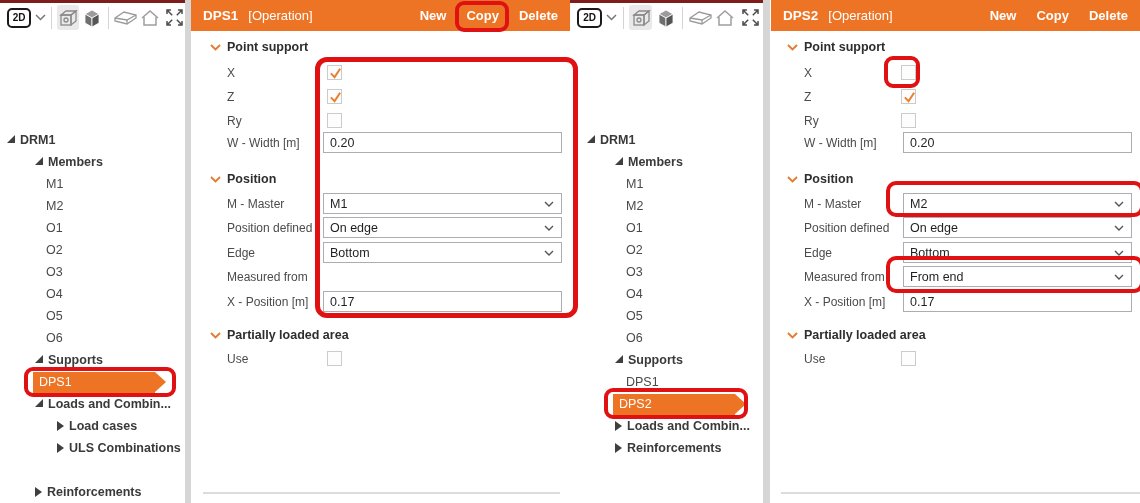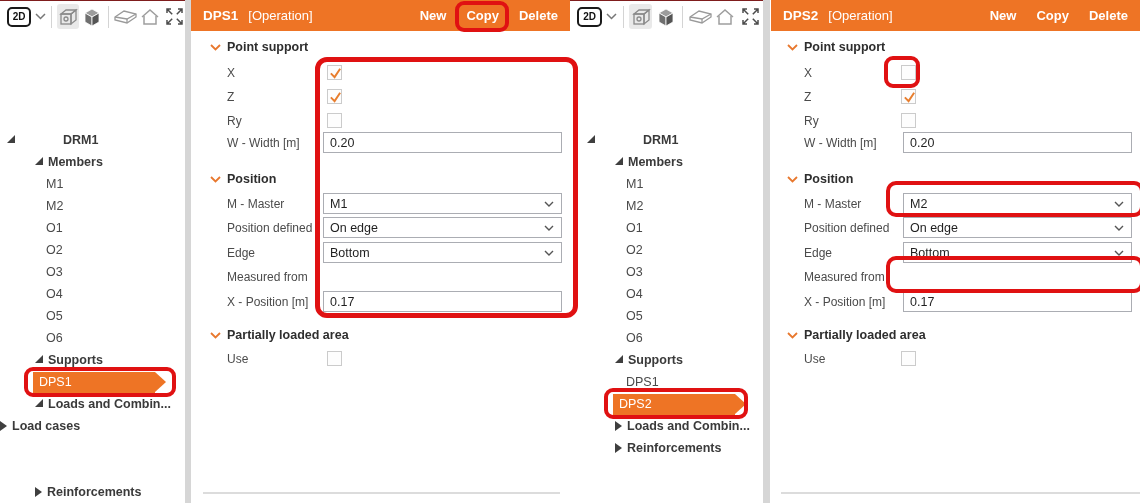--- a/index.html
+++ b/index.html
@@ -5,42 +5,42 @@
   :root{
     --orange:#EE7425;
     --red:#E01112;
     --tbsel:#E9E9E9;
   }
   *{margin:0;padding:0;box-sizing:border-box;}
   body{font-family:"Liberation Sans",sans-serif;background:#fff;}
   .app{position:relative;width:1140px;height:503px;background:#fff;overflow:hidden;font-size:12px;color:#404040;}
 
   
-  .toolbar{position:absolute;top:0;height:32px;display:flex;align-items:center;background:#fff;border-top:1px solid #7f1d1d;}
+  .toolbar{position:absolute;top:0;height:32px;display:flex;align-items:center;background:#fff;border-top:3px solid #7f1d1d;}
   .tb1{left:0;width:186px;}
   .tb2{left:570px;width:193px;}
   .btn2d{width:27px;height:20px;border:2px solid #1a1a1a;border-radius:5px;display:flex;align-items:center;justify-content:center;font-size:10px;font-weight:bold;color:#111;margin-left:7px;background:#fff;}
   .ddchev{width:16px;height:20px;display:flex;align-items:center;justify-content:center;margin-left:2px;}
   .tsep{width:1px;height:22px;background:#d4d4d4;margin:0 4px;}
   .ticon{width:25px;height:25px;display:flex;align-items:center;justify-content:center;border-radius:3px;margin:0 1px;}
   .ticon.sel{background:var(--tbsel);}
 
   
   .vscroll{position:absolute;top:0;width:7px;height:503px;background:#d6d6d6;}
 
   
   .tree{position:absolute;top:129px;height:374px;}
   .tree1{left:0;width:184px;}
   .tree2{left:580px;width:182px;}
   .trow{position:absolute;left:0;right:0;height:22px;display:flex;align-items:center;font-size:12.5px;color:#4a4a4a;cursor:default;}
   .trow.b{font-weight:bold;color:#3a3a3a;}
-  .trow.lvl0{padding-left:7px;gap:43px;}
+  .trow.lvl0{padding-left:7px;}
   .trow.lvl1{padding-left:35px;}
   .trow.lvl2{padding-left:46px;}
-  .trow.lvl3{}
+  .trow.lvl3{padding-left:57px;}
   .trow.sel{padding-left:33px;}
   .tri{display:inline-block;margin-right:5px;flex:0 0 auto;}
   .tri.open{width:0;height:0;border-left:8px solid transparent;border-bottom:8px solid #3f3f3f;margin-top:-2px;}
   .tri.closed{width:0;height:0;border-top:5px solid transparent;border-bottom:5px solid transparent;border-left:7px solid #3f3f3f;}
   .banner{position:relative;display:block;width:122px;height:21px;line-height:21px;background:var(--orange);color:#fff;padding-left:6px;font-weight:normal;}
   .banner::after{content:"";position:absolute;left:100%;top:0;width:0;height:0;border-top:10.5px solid transparent;border-bottom:10.5px solid transparent;border-left:11px solid var(--orange);}
 
   
   .props{position:absolute;top:0;height:503px;background:#fff;}
   .p1{left:191px;width:379px;}
@@ -219,20 +219,24 @@
         <span class="banner">DPS1</span>
       </div>
       <div class="trow lvl1 b" style="top: 264px;">
         <span class="tri open"></span>
         <span class="tlabel">Loads and Combin...</span>
       </div>
       <div class="trow lvl3 b" style="top: 286px;">
         <span class="tri closed"></span>
         <span class="tlabel">Load cases</span>
       </div>
+      <div class="trow lvl3 b" style="top: 308px;">
+        <span class="tri closed"></span>
+        <span class="tlabel">ULS Combinations</span>
+      </div>
       <div class="trow lvl1 b" style="top: 352px;">
         <span class="tri closed"></span>
         <span class="tlabel">Reinforcements</span>
       </div>
     </div>
   <div class="tree tree2">
       <div class="trow lvl0 b" style="top: 0px;">
         <span class="tri open"></span>
         <span class="tlabel">DRM1</span>
       </div>
@@ -446,20 +450,26 @@
       <span class="plabel">Edge</span>
       <div class="ctl">
           <span>Bottom</span>
         <svg class="cchev" width="10" height="6" viewBox="0 0 10 6">
             <polyline points="1,1 5,5 9,1" fill="none" stroke="#555" stroke-width="1.4"></polyline>
           </svg>
         </div>
     </div>
     <div class="prow" style="top:266px">
       <span class="plabel">Measured from</span>
+      <div class="ctl">
+          <span>From end</span>
+        <svg class="cchev" width="10" height="6" viewBox="0 0 10 6">
+            <polyline points="1,1 5,5 9,1" fill="none" stroke="#555" stroke-width="1.4"></polyline>
+          </svg>
+        </div>
     </div>
     <div class="prow" style="top:291px">
       <span class="plabel">X - Position [m]</span>
       <div class="ctl inp">0.17</div>
     </div>
 
     <div class="sech" style="top:324px">
       <svg class="schev" width="11" height="7" viewBox="0 0 11 7">
           <polyline points="1,1 5.5,5.5 10,1" fill="none" stroke="#E8782E" stroke-width="1.8"></polyline>
         </svg>

